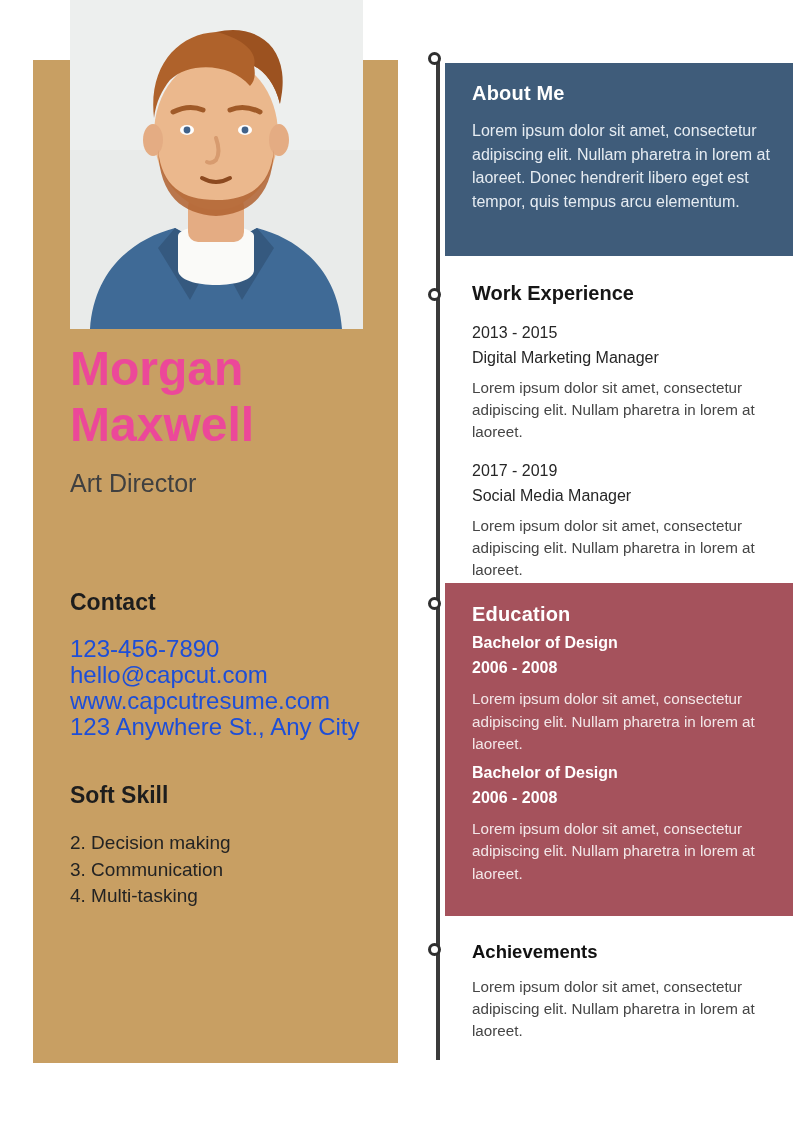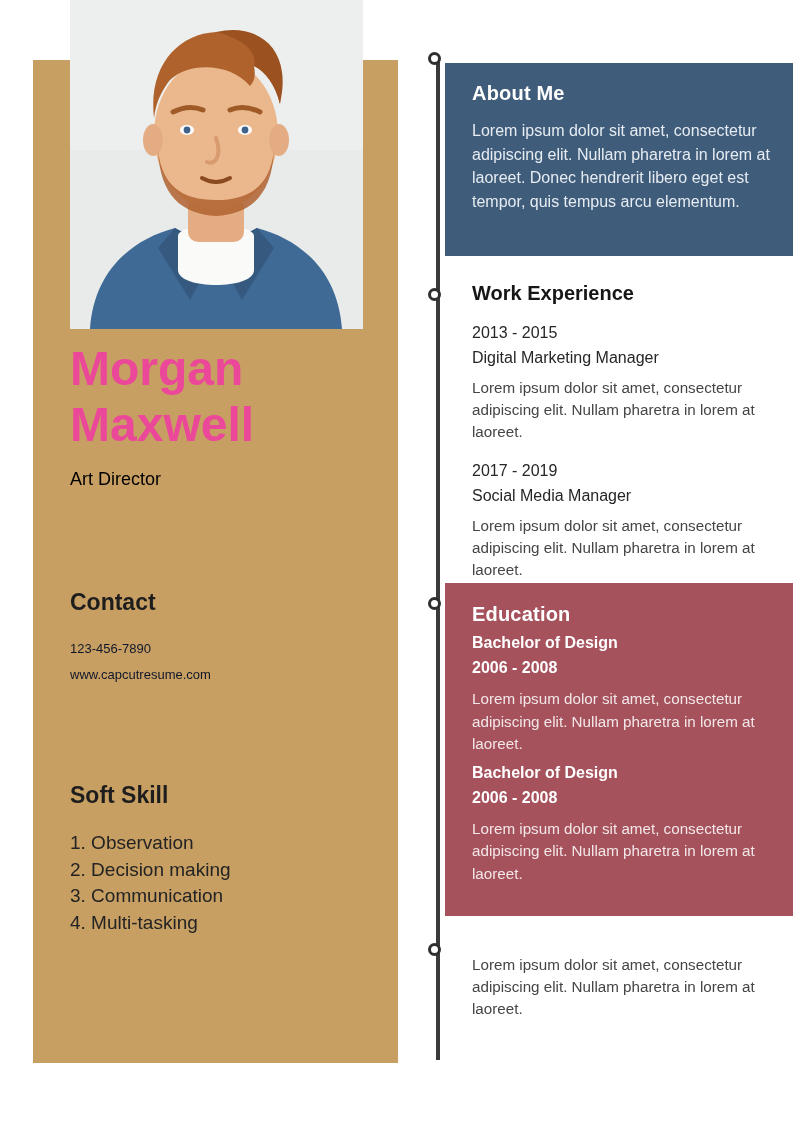--- a/index.html
+++ b/index.html
@@ -15,25 +15,25 @@
   html,body{background:#ffffff;}
   body{font-family:"Liberation Sans","DejaVu Sans",sans-serif;}
   .page{position:relative;width:793px;height:1122px;background:#ffffff;overflow:hidden;}
 
   
   .sidebar{position:absolute;left:33px;top:60px;width:365px;height:1003px;background:var(--sidebar-bg);}
   .photo{position:absolute;left:70px;top:0;width:293px;height:329px;overflow:hidden;background:#E9EBEA;}
   .photo svg{display:block;width:100%;height:100%;}
 
   .name{position:absolute;left:70px;top:341px;width:320px;font-size:48px;line-height:56px;font-weight:700;color:#ec4899;letter-spacing:0;}
-  .job-title{position:absolute;left:70px;top:469px;font-size:18px;font-weight:500;color:#000000;}
+  .job-title{position:absolute;left:70px;top:469px;font-size:25px;font-weight:500;color:#404040;}
 
   .side-heading{font-size:23px;font-weight:700;color:#1d1d1d;}
   .contact-heading{position:absolute;left:70px;top:589px;}
-  .contact-list{position:absolute;left:70px;top:636px;font-size:13px;line-height:26px;color:#0f172a;}
+  .contact-list{position:absolute;left:70px;top:636px;font-size:24px;line-height:26px;color:#1d4ed8;}
   .skills-heading{position:absolute;left:70px;top:782px;}
   .skills-list{position:absolute;left:70px;top:830px;font-size:19px;line-height:26.5px;color:#232323;}
 
   
   .timeline-line{position:absolute;left:436px;top:62px;width:4px;height:998px;background:var(--line-color);z-index:3;}
   .dot{position:absolute;left:428px;width:13px;height:13px;border:3px solid #2f2f2f;border-radius:50%;background:#ffffff;z-index:4;}
   .dot-about{top:52px;}
   .dot-work{top:288px;}
   .dot-education{top:597px;}
   .dot-achievements{top:943px;}
@@ -100,26 +100,27 @@
       <path d="M132 178 q14 8 28 0" stroke="#8C4A20" stroke-width="4" fill="none" stroke-linecap="round"></path>
     </svg>
   </div>
 
   <h1 class="name"><span>Morgan</span><br><span>Maxwell</span></h1>
   <div class="job-title">Art Director</div>
 
   <h2 class="side-heading contact-heading">Contact</h2>
   <div class="contact-list">
     <div>123-456-7890</div>
+    <div>hello@capcut.com</div>
     <div>www.capcutresume.com</div>
+    <div>123 Anywhere St., Any City</div>
   </div>
 
   <h2 class="side-heading skills-heading">Soft Skill</h2>
   <div class="skills-list">
-    <div>1. Observation</div>
     <div>2. Decision making</div>
     <div>3. Communication</div>
     <div>4. Multi-tasking</div>
   </div>
 
   <div class="timeline-line"></div>
   <div class="dot dot-about"></div>
   <div class="dot dot-work"></div>
   <div class="dot dot-education"></div>
   <div class="dot dot-achievements"></div>
@@ -151,16 +152,17 @@
       <p>Lorem ipsum dolor sit amet, consectetur adipiscing elit. Nullam pharetra in lorem at laoreet.</p>
     </div>
     <div class="edu-entry">
       <div class="degree">Bachelor of Design</div>
       <div class="years">2006 - 2008</div>
       <p>Lorem ipsum dolor sit amet, consectetur adipiscing elit. Nullam pharetra in lorem at laoreet.</p>
     </div>
   </section>
 
   <section class="achievements-section">
+    <h2>Achievements</h2>
     <p>Lorem ipsum dolor sit amet, consectetur adipiscing elit. Nullam pharetra in lorem at laoreet.</p>
   </section>
 
 </div>
 
 </body></html>

